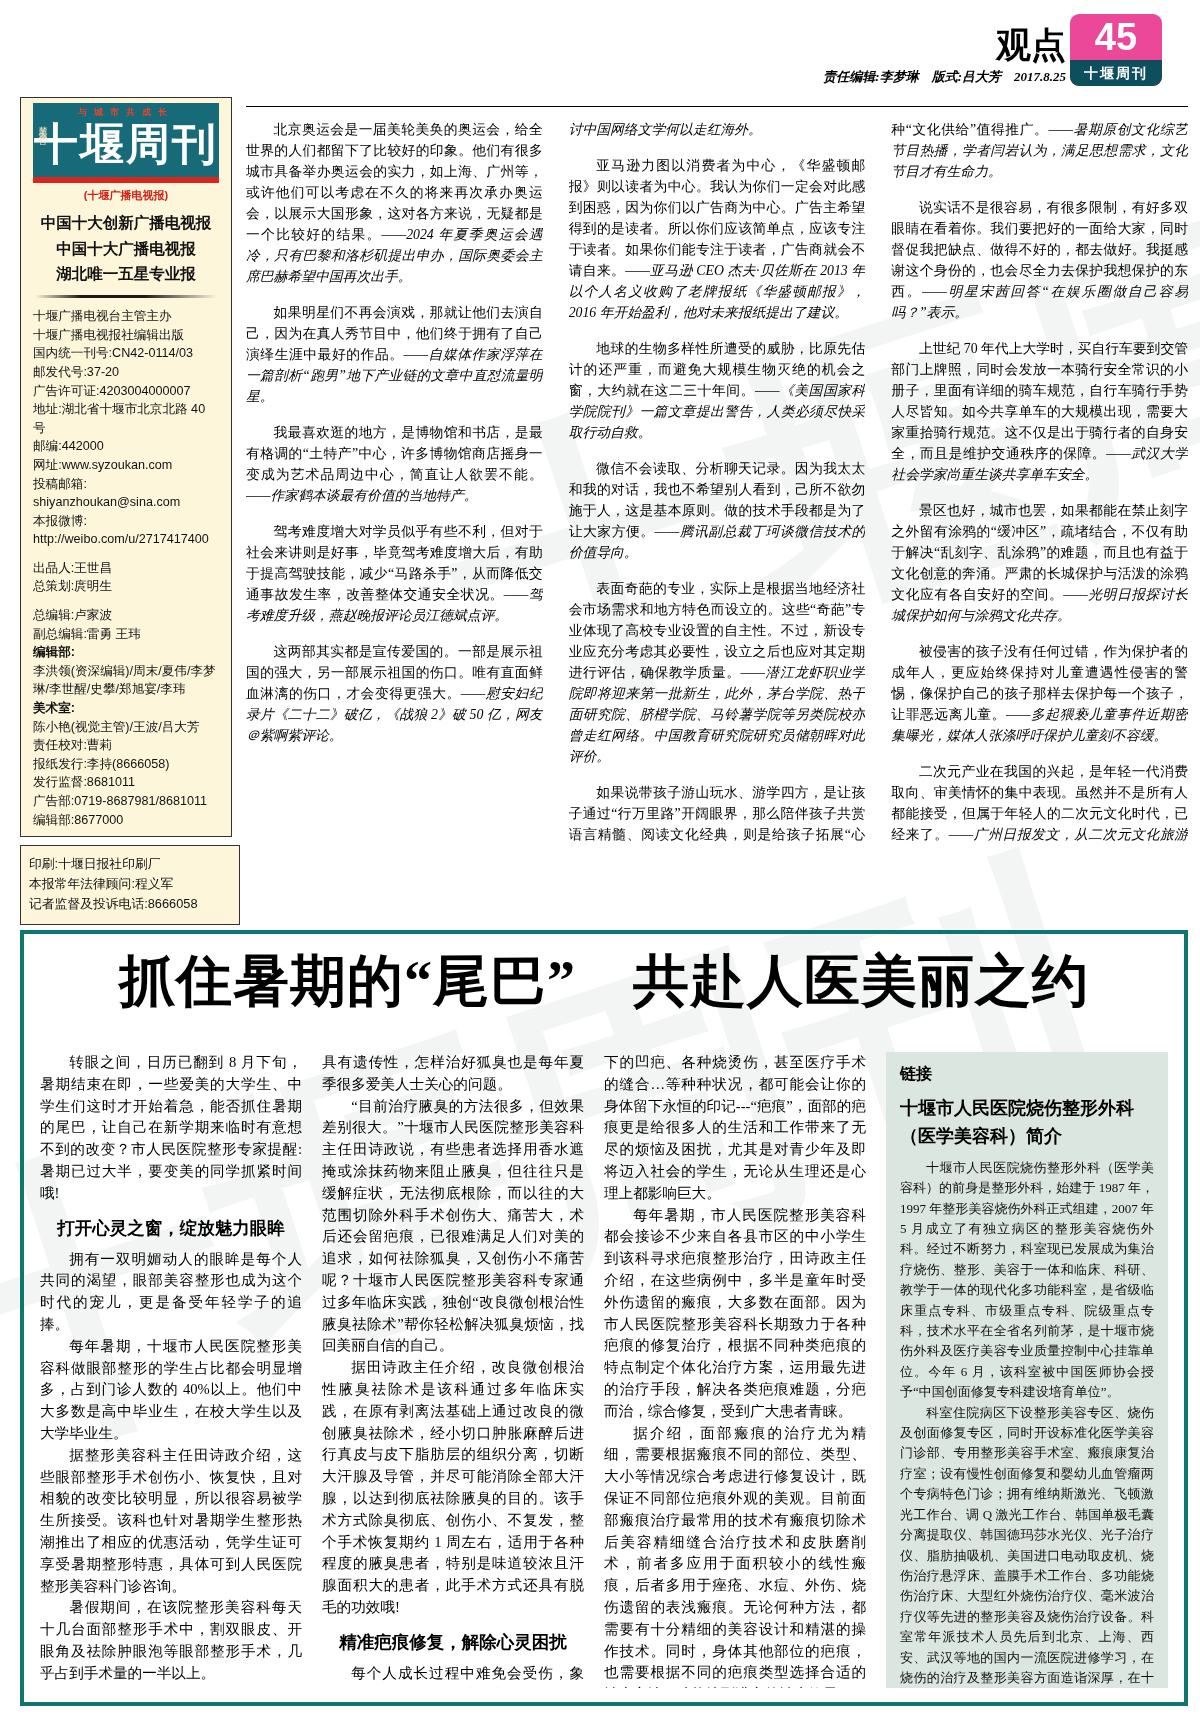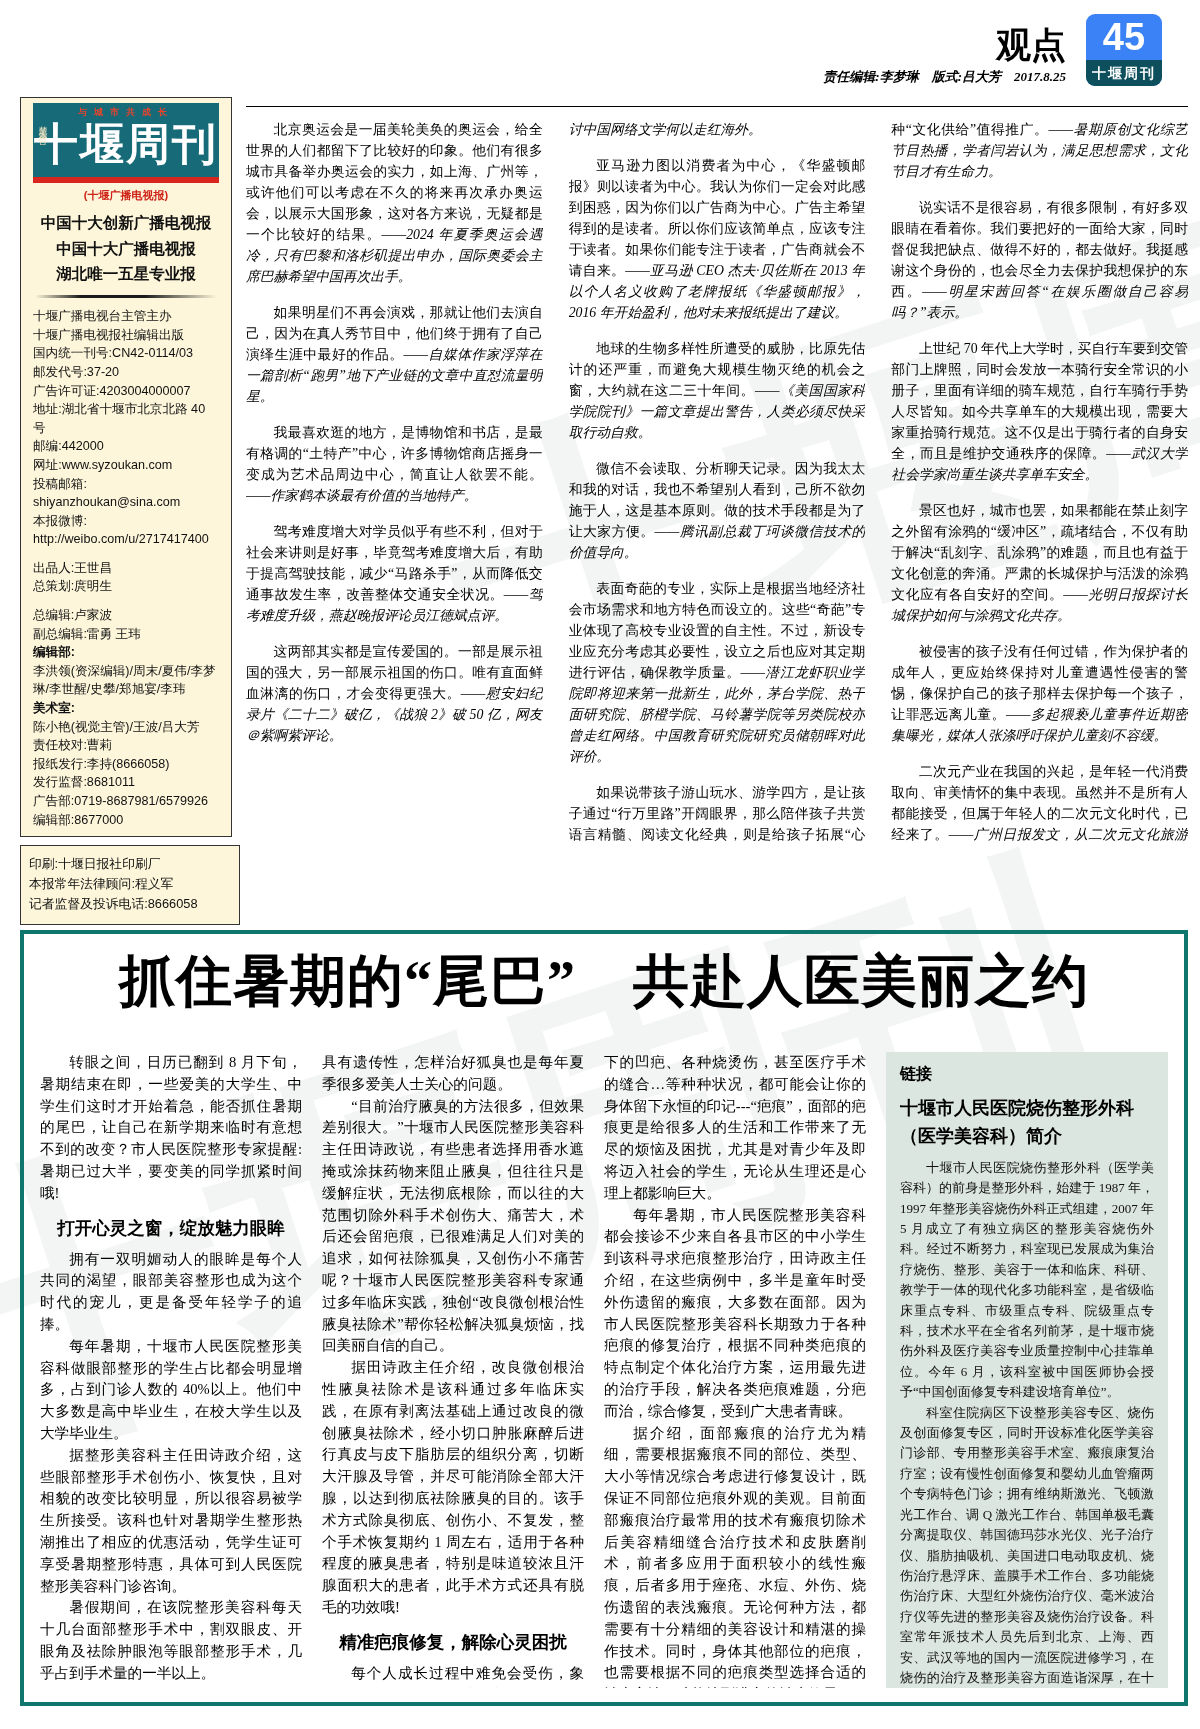--- a/index.html
+++ b/index.html
@@ -6,21 +6,21 @@
   body{width:1200px;font-family:"Liberation Serif",serif;background:#ffffff;}
   .page{position:relative;width:1200px;height:1729px;background:#fff;overflow:hidden;}
   .wm{position:absolute;font-family:"Liberation Serif",serif;font-weight:bold;
       color:rgba(90,100,105,0.07);transform:rotate(-18deg);pointer-events:none;z-index:0;white-space:nowrap;}
   #wm1{font-size:300px;left:430px;top:220px;}
   #wm2{font-size:300px;left:-90px;top:960px;}
 
   
   .section-title{position:absolute;top:22px;right:134px;font-family:"Liberation Sans",sans-serif;
       font-weight:bold;font-size:35px;color:#000;z-index:2;}
-  .page-badge{position:absolute;top:14px;right:38px;width:76px;height:72px;background:#3b82f6;
+  .page-badge{position:absolute;top:14px;right:38px;width:92px;height:72px;background:#ec4899;
       border-radius:9px;overflow:hidden;text-align:center;z-index:2;}
   .badge-num{color:#fff;font-family:"Liberation Sans",sans-serif;font-weight:bold;font-size:38px;line-height:46px;}
   .badge-brand{background:#0d4f5c;color:#fff;font-family:"Liberation Sans",sans-serif;
       font-weight:bold;font-size:14px;line-height:26px;letter-spacing:2px;}
   .edit-line{position:absolute;top:68px;right:134px;font-family:"Liberation Serif",serif;
       font-weight:bold;font-style:italic;font-size:13px;z-index:2;}
   .top-rule{position:absolute;left:246px;top:106px;width:942px;height:1px;background:#000;z-index:1;}
 
   
   .sidebar{position:absolute;left:20px;top:97px;width:212px;height:740px;background:#fdf6da;
@@ -118,21 +118,21 @@
         <div class="info-line">总编辑:卢家波</div>
         <div class="info-line">副总编辑:雷勇 王玮</div>
         <div class="info-line b">编辑部:</div>
         <div class="info-line">李洪领(资深编辑)/周末/夏伟/李梦</div>
         <div class="info-line">琳/李世醒/史攀/郑旭宴/李玮</div>
         <div class="info-line b">美术室:</div>
         <div class="info-line">陈小艳(视觉主管)/王波/吕大芳</div>
         <div class="info-line">责任校对:曹莉</div>
         <div class="info-line">报纸发行:李持(8666058)</div>
         <div class="info-line">发行监督:8681011</div>
-        <div class="info-line">广告部:0719-8687981/6579926</div>
+        <div class="info-line">广告部:0719-8687981/8681011</div>
         <div class="info-line">编辑部:8677000</div>
       </div>
   </aside>
 
   <div class="print-box" id="print-box">
       <div class="print-line">印刷:十堰日报社印刷厂</div>
       <div class="print-line">本报常年法律顾问:程义军</div>
       <div class="print-line">记者监督及投诉电话:8666058</div>
     </div>
 

